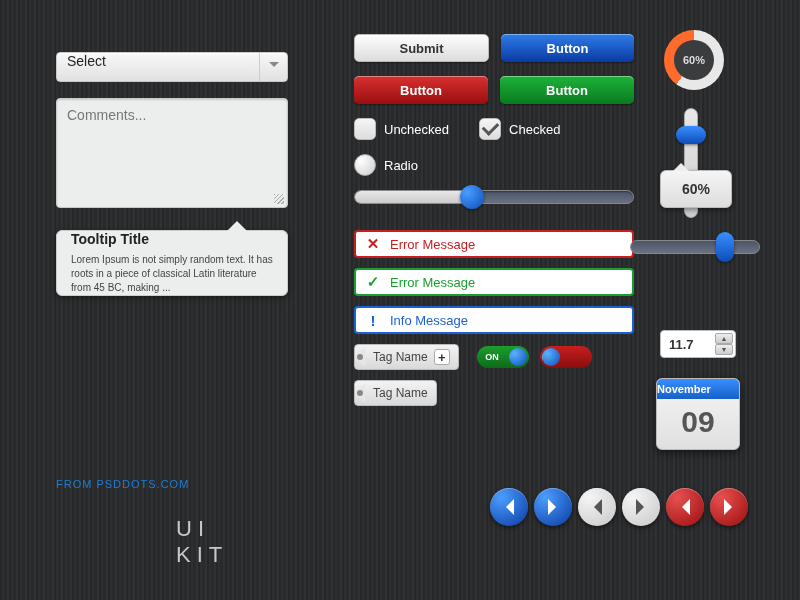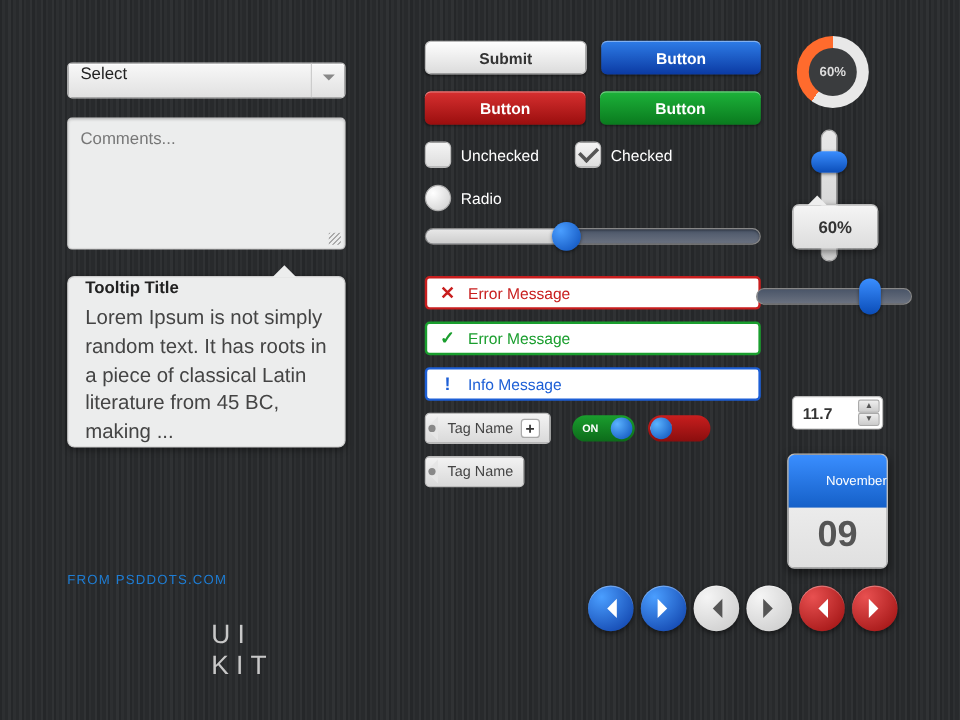--- a/index.html
+++ b/index.html
@@ -10,21 +10,21 @@
 
 .tbox{width:100%;height:30px;background:#eceded;border:1px solid #c9c9c9;border-radius:4px;padding:0 10px;font-size:14px;color:#333;box-shadow:inset 0 1px 2px rgba(0,0,0,.15)}
 .sel{width:100%;height:30px;background:linear-gradient(#f8f8f8,#e1e1e1);border:1px solid #c9c9c9;border-radius:4px;margin-top:16px;display:flex;align-items:flex-start;padding:0 10px;font-size:14px;color:#222;position:relative;box-shadow:inset 0 1px 0 #fff}
 .sel .arr{position:absolute;right:0;top:0;width:28px;height:100%;border-left:1px solid #ccc;display:flex;align-items:center;justify-content:center}
 .sel .arr:after{content:"";border:5px solid transparent;border-top-color:#888}
 .ta{width:100%;height:110px;background:#eceded;border:1px solid #c9c9c9;border-radius:4px;margin-top:16px;padding:8px 10px;font-size:14px;color:#777;box-shadow:inset 0 1px 2px rgba(0,0,0,.15);resize:none;position:relative}
 .ta:after{content:"";position:absolute;right:3px;bottom:3px;width:10px;height:10px;background:repeating-linear-gradient(135deg,#aaa 0,#aaa 1px,transparent 1px,transparent 3px)}
 .tooltip{width:100%;background:#eceded;border:1px solid #ccc;border-radius:6px;margin-top:22px;padding:0 14px;position:relative;box-shadow:0 2px 6px rgba(0,0,0,.4)}
 .tooltip:before{content:"";position:absolute;top:-10px;right:40px;border:10px solid transparent;border-bottom-color:#eceded;border-top:none}
 .tooltip h4{font-size:14px;font-weight:bold;color:#222;margin-bottom:6px}
-.tooltip p{font-size:17px;line-height:1.4;color:#444}
+.tooltip p{font-size:10px;line-height:1.4;color:#444}
 
 .brow{display:flex;gap:12px;margin-bottom:14px}
 .btn{flex:1;height:28px;border-radius:5px;border:none;font-size:13px;font-weight:bold;cursor:pointer;box-shadow:0 1px 2px rgba(0,0,0,.4),inset 0 1px 0 rgba(255,255,255,.4)}
 .btn.white{background:linear-gradient(#fefefe,#dcdcdc);color:#333;border:1px solid #bbb}
 .btn.blue{background:linear-gradient(#2e7de8,#0b3aa3);color:#fff}
 .btn.red{background:linear-gradient(#d83030,#9a0e0e);color:#fff}
 .btn.green{background:linear-gradient(#1db33a,#0a7a1e);color:#fff}
 
 .optrow{display:flex;gap:30px;margin-bottom:14px;align-items:center}
 .opt{display:flex;align-items:center;gap:8px;color:#fff;font-size:13px}
@@ -74,21 +74,21 @@
 .vslider .vk{position:absolute;left:-8px;width:30px;height:18px;border-radius:9px;background:linear-gradient(#3a8eff,#0b4db8);box-shadow:0 1px 3px rgba(0,0,0,.5)}
 .bubble{position:absolute;left:660px;top:170px;width:72px;height:38px;background:linear-gradient(#f5f5f5,#ddd);border:1px solid #bbb;border-radius:6px;display:flex;align-items:center;justify-content:center;font-size:14px;font-weight:bold;color:#333;box-shadow:0 2px 5px rgba(0,0,0,.4)}
 .bubble:before{content:"";position:absolute;top:-8px;left:12px;border:8px solid transparent;border-bottom-color:#eee;border-top:none}
 .hslider{position:absolute;left:630px;top:240px;width:130px;height:16px}
 .hslider .ht{height:14px;border-radius:7px;background:linear-gradient(#4a5568,#6b7280);border:1px solid #888}
 .hslider .hk{position:absolute;top:-8px;left:86px;width:18px;height:30px;border-radius:9px;background:linear-gradient(#3a8eff,#0b4db8);box-shadow:0 1px 3px rgba(0,0,0,.5)}
 .stepper{position:absolute;left:660px;top:330px;width:76px;height:28px;background:#fff;border:1px solid #bbb;border-radius:4px;display:flex;align-items:center;padding:0 8px;font-size:13px;font-weight:bold;color:#333}
 .stepper .sbtns{position:absolute;right:2px;top:2px;bottom:2px;width:18px;display:flex;flex-direction:column}
 .stepper .sb{flex:1;background:linear-gradient(#eee,#ccc);border:1px solid #aaa;border-radius:2px;display:flex;align-items:center;justify-content:center;font-size:7px;color:#555}
 .cal{position:absolute;left:656px;top:378px;width:84px;background:linear-gradient(#f5f5f5,#e0e0e0);border:1px solid #bbb;border-radius:6px;box-shadow:0 3px 8px rgba(0,0,0,.5);overflow:hidden}
-.cal .mon{background:linear-gradient(#3a8eff,#1560c8);color:#fff;font-size:11px;font-weight:normal;text-align:right;padding:16px 0}
+.cal .mon{background:linear-gradient(#3a8eff,#1560c8);color:#fff;font-size:11px;font-weight:bold;text-align:left;padding:4px 0}
 .cal .day{font-size:30px;font-weight:bold;color:#555;text-align:center;padding:6px 0 10px}
 
 .logo{position:absolute;left:56px;top:476px}
 .logo .t1{font-size:34px;font-weight:900;color:#1e7dd4;letter-spacing:-1px;text-shadow:0 2px 4px rgba(0,0,0,.6)}
 .logo .t1 .k{color:#e8e8e8}
 .logo .t2{font-size:11px;color:#1e7dd4;letter-spacing:1px;margin-top:2px}
 .logo .t3{font-size:22px;color:#c8c8c8;letter-spacing:6px;font-weight:300;position:absolute;left:120px;top:40px}
 .pagerrow{position:absolute;left:490px;top:482px}
 </style>
 </head>

